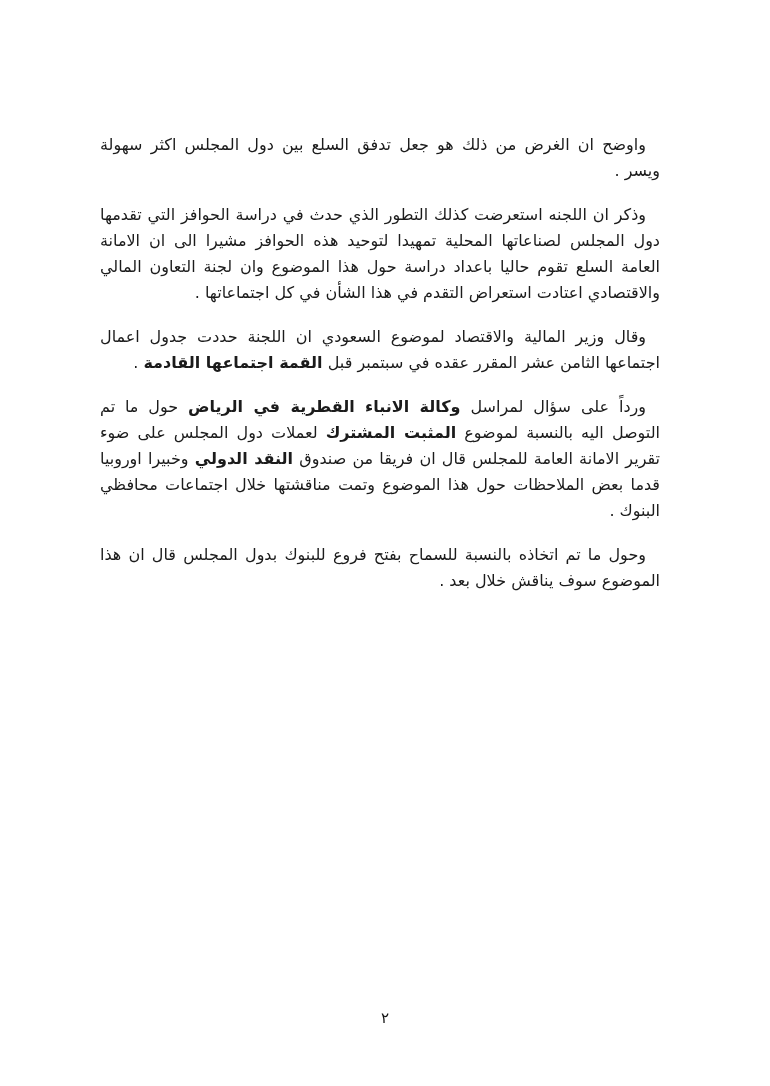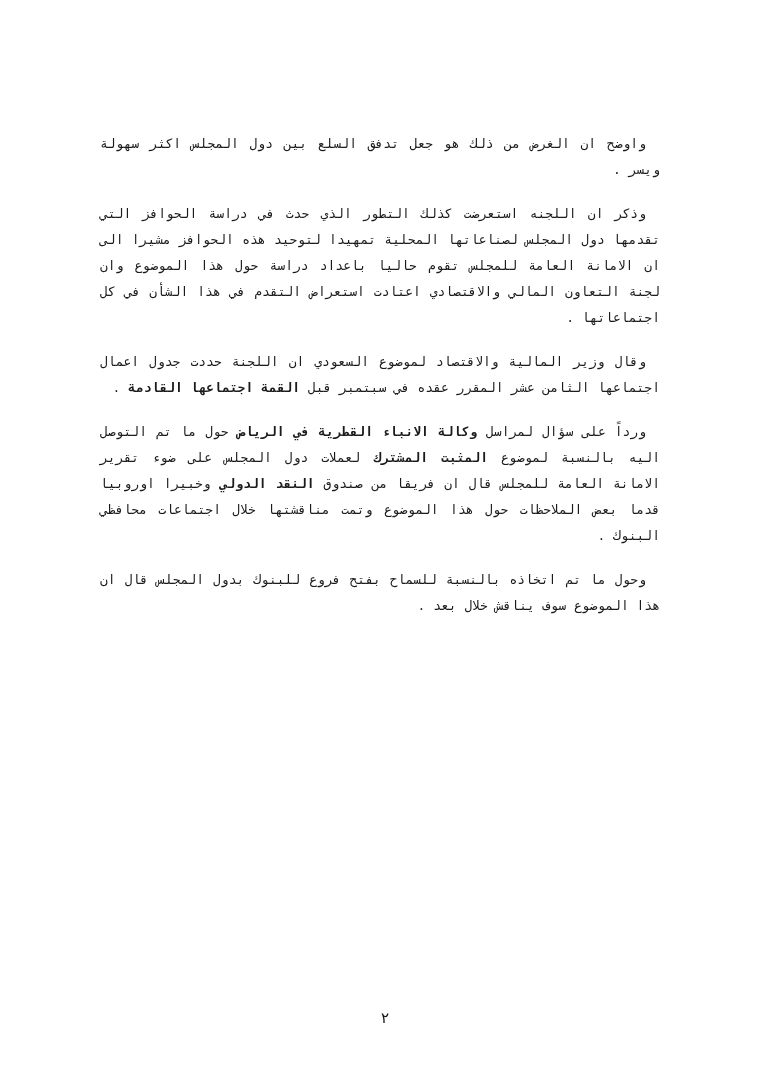--- a/index.html
+++ b/index.html
@@ -20,24 +20,23 @@
     inset: 0;
     background: #ffffff;
   }
   .page-content {
     position: absolute;
     top: 132px;
     right: 110px;
     left: 100px;
     direction: rtl;
     text-align: justify;
-    font-size: 13px;
+    font-size: 16px;
     line-height: 26px;
     letter-spacing: 0.2px;
-    font-family: Liberation Mono, monospace;
   }
   .page-content p {
     margin: 0 0 18px 0;
     text-indent: 14px;
   }
   .para-summit-line {
     
   }
   .seg-bold {
     font-weight: bold;
@@ -59,21 +58,21 @@
 
 <div class="page">
 
   <main class="page-content">
 
     <p>
       <span>واوضح ان الغرض من ذلك هو جعل تدفق السلع بين دول المجلس اكثر سهولة ويسر .</span>
     </p>
 
     <p>
-      <span>وذكر ان اللجنه استعرضت كذلك التطور الذي حدث في دراسة الحوافز التي تقدمها دول المجلس لصناعاتها المحلية تمهيدا لتوحيد هذه الحوافز مشيرا الى ان الامانة العامة للمجلس تقوم حاليا باعداد دراسة حول هذا الموضوع وان لجنة التعاون المالي والاقتصادي اعتادت استعراض التقدم في هذا الشأن في كل اجتماعاتها .</span>
+      <span>وذكر ان اللجنه استعرضت كذلك التطور الذي حدث في دراسة الحوافز التي تقدمها دول المجلس لصناعاتها المحلية تمهيدا لتوحيد هذه الحوافز مشيرا الى ان الامانة العامة السلع تقوم حاليا باعداد دراسة حول هذا الموضوع وان لجنة التعاون المالي والاقتصادي اعتادت استعراض التقدم في هذا الشأن في كل اجتماعاتها .</span>
     </p>
 
     <p class="para-summit-line">
       <span>وقال وزير المالية والاقتصاد لموضوع السعودي ان اللجنة حددت جدول اعمال اجتماعها الثامن عشر المقرر عقده في سبتمبر قبل </span><span class="seg-bold">القمة اجتماعها القادمة</span><span> .</span>
     </p>
 
     <p>
       <span>ورداً على سؤال لمراسل </span><span class="seg-bold">وكالة الانباء القطرية في الرياض</span><span> حول ما تم التوصل اليه بالنسبة لموضوع </span><span class="seg-bold">المثبت المشترك</span><span> لعملات دول المجلس على ضوء تقرير الامانة العامة للمجلس قال ان فريقا من صندوق </span><span class="seg-bold">النقد الدولي</span><span> وخبيرا اوروبيا قدما بعض الملاحظات حول هذا الموضوع وتمت مناقشتها خلال اجتماعات محافظي البنوك .</span>
     </p>
 

